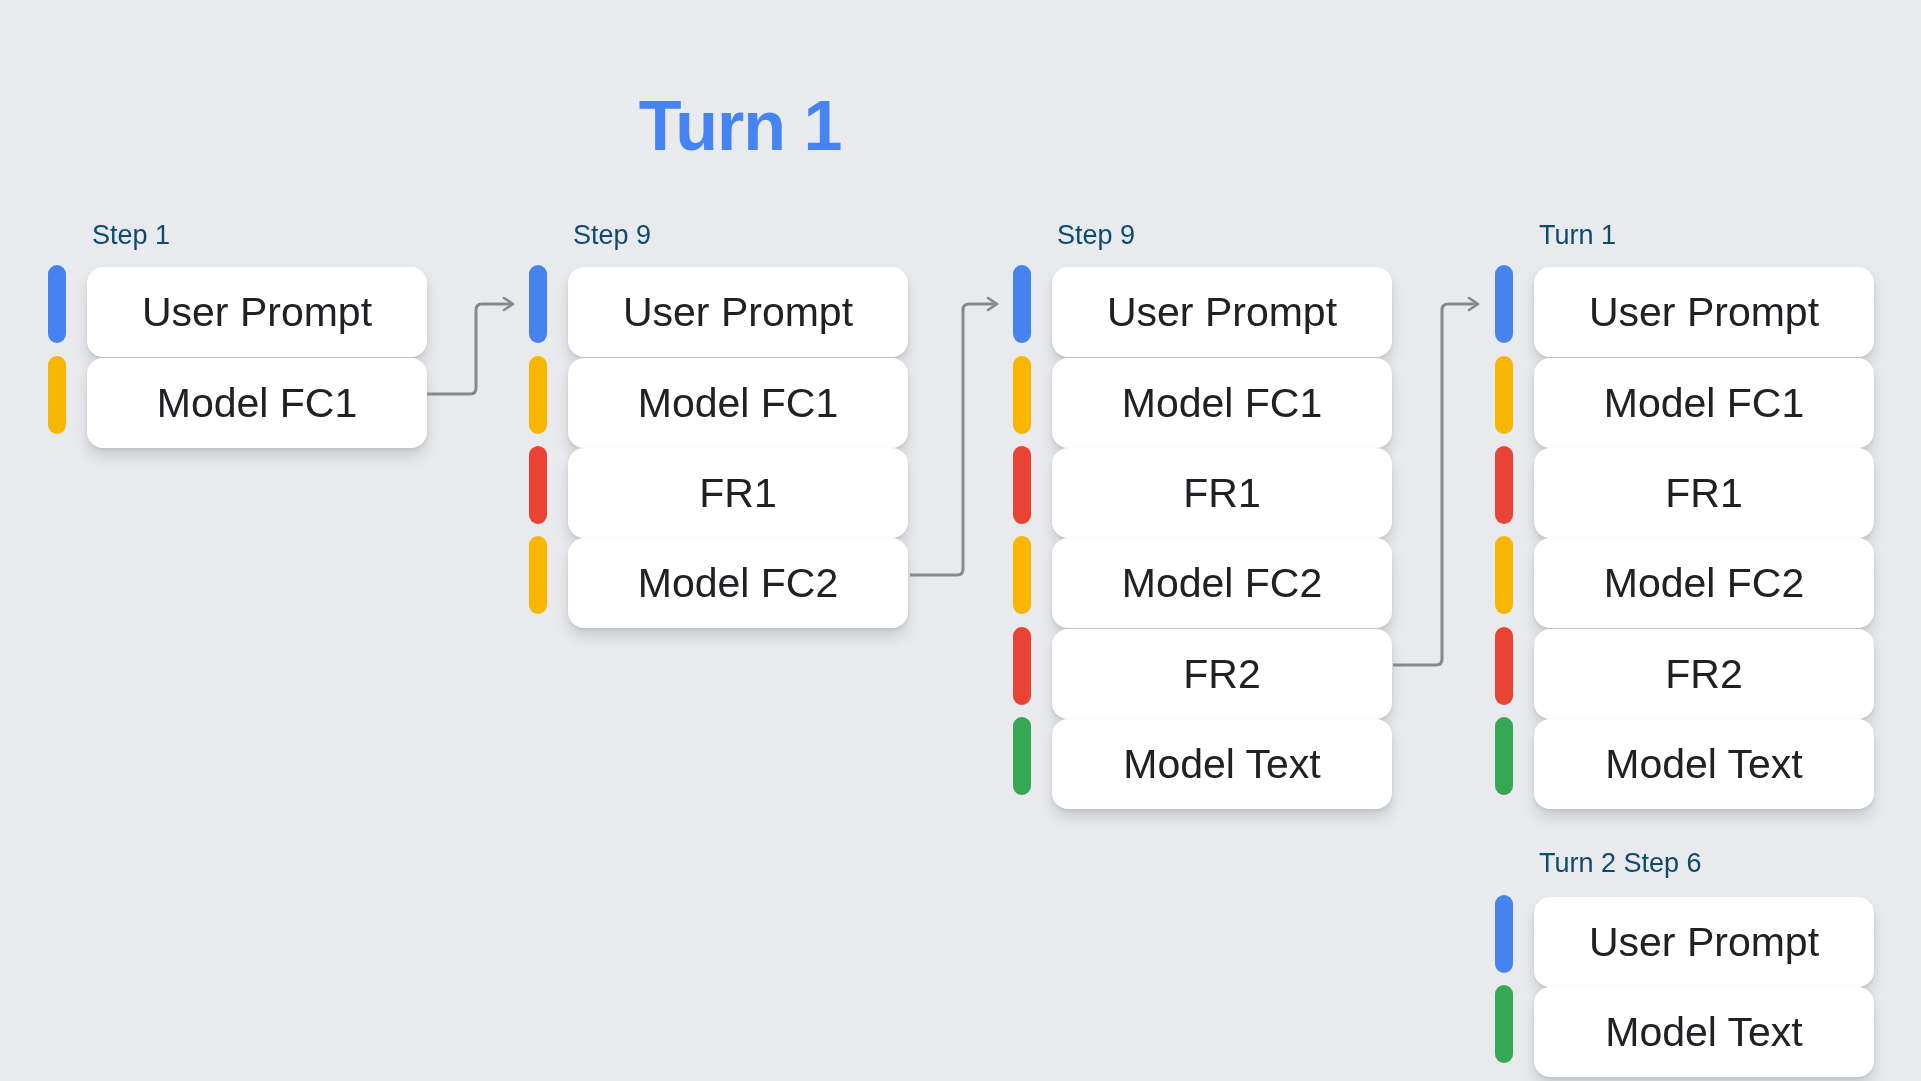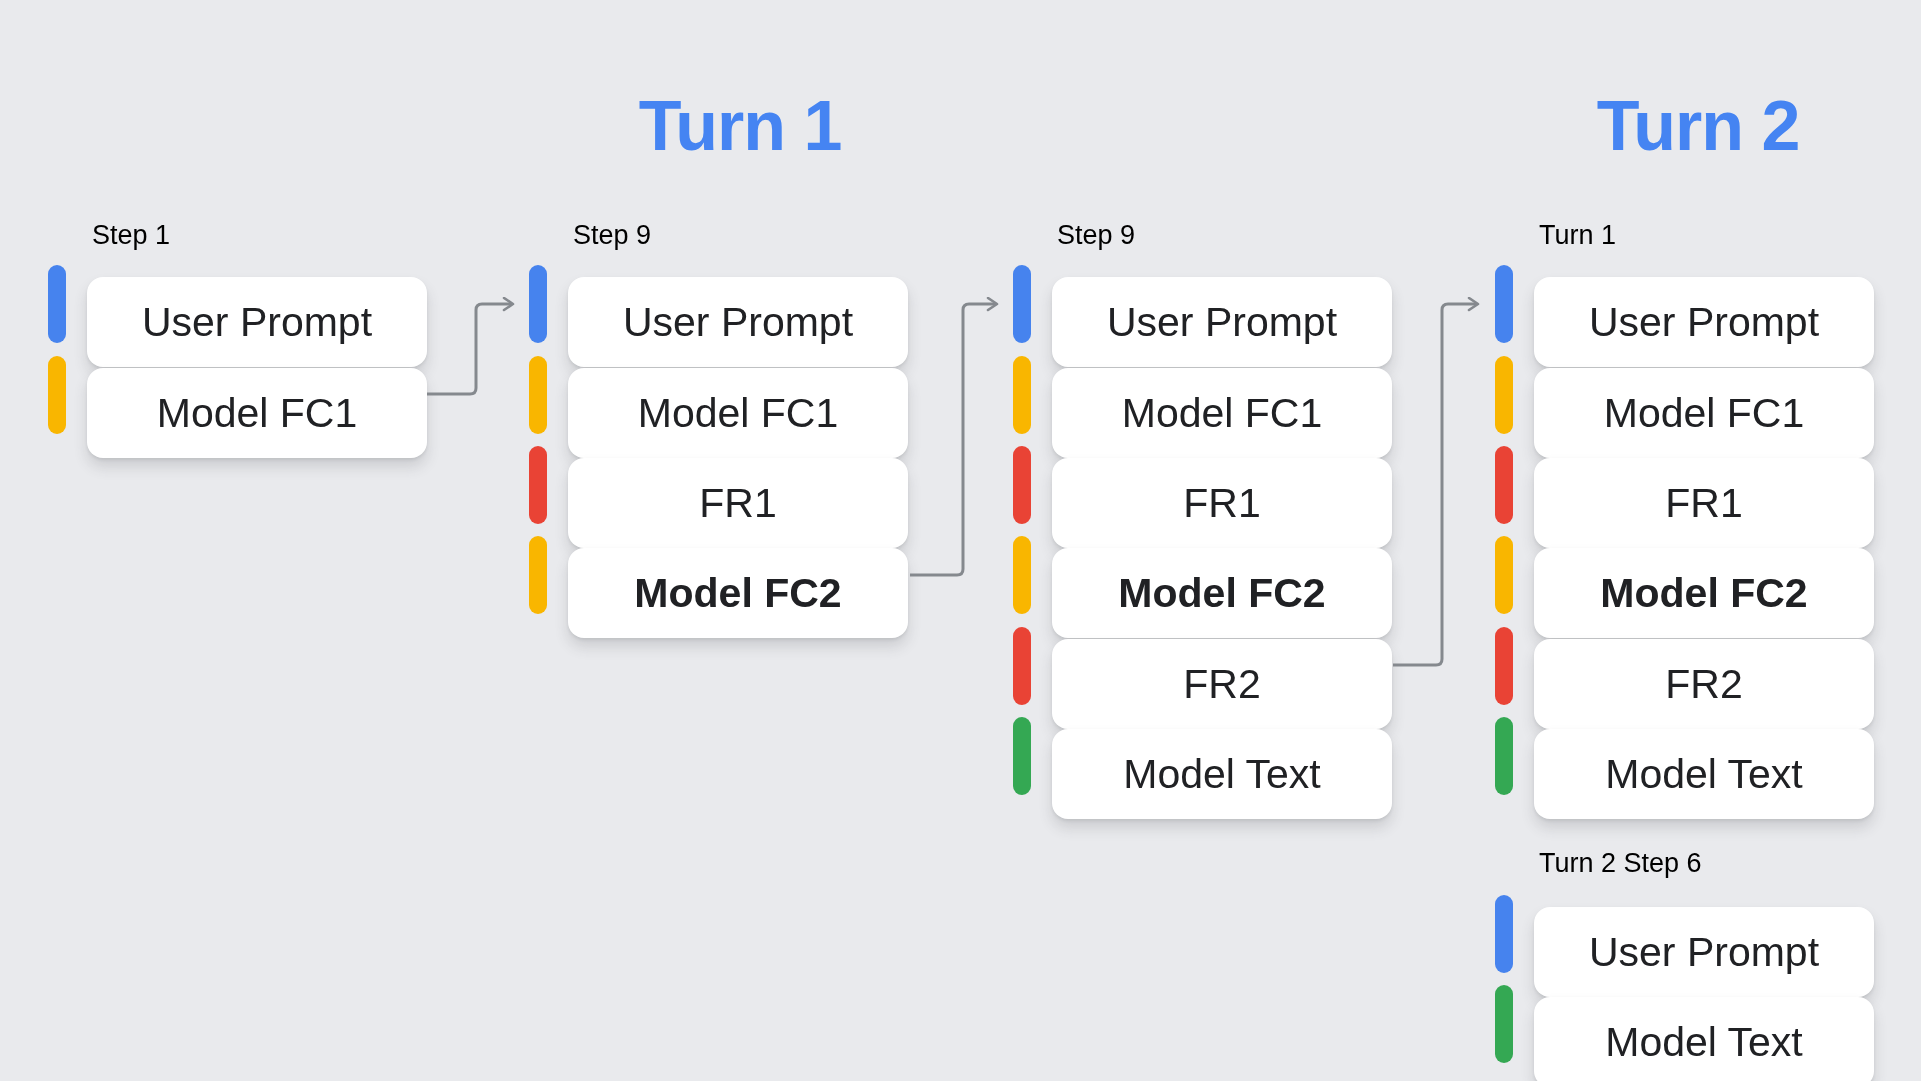--- a/index.html
+++ b/index.html
@@ -20,49 +20,48 @@
 
   .column{position:absolute;top:0;height:1081px;width:420px;}
   .c1{left:48px;}
   .c2{left:529px;}
   .c3{left:1013px;}
   .c4{left:1495px;}
   .c5{left:1495px;}
 
   .col-label{
     position:absolute;left:44px;top:185px;
-    font-size:27px;line-height:29px;color:#000000;white-space:nowrap;
+    font-size:27px;line-height:29px;color:#0c4a6e;white-space:nowrap;
   }
   .c5 .col-label{top:813px;}
 
   .row{position:absolute;left:0;width:380px;height:78px;}
   .r1{top:229px;} .r2{top:320px;} .r3{top:410px;}
-  .r4{top:500px;font-weight:bold;} .r5{top:591px;} .r6{top:681px;}
+  .r4{top:500px;} .r5{top:591px;} .r6{top:681px;}
   .r7{top:859px;} .r8{top:949px;}
 
   .bar{
     position:absolute;left:0;top:0;width:18px;height:78px;border-radius:9px;
   }
   .box{
-    position:absolute;left:39px;top:12px;width:340px;height:90px;
+    position:absolute;left:39px;top:2px;width:340px;height:90px;
     background:#ffffff;border-radius:16px;
     display:flex;align-items:center;justify-content:center;
     font-size:41px;color:#202124;white-space:nowrap;
     box-shadow:0 2px 3px rgba(60,64,67,0.10), 0 9px 14px rgba(60,64,67,0.16);
   }
 
   svg.arrows{position:absolute;left:0;top:0;pointer-events:none;}
 </style>
 </head>
 <body style="background: rgb(233, 234, 237);">
 
 <div class="canvas" style="background: rgb(233, 234, 237);">
 
   <div class="big-title t1" style="color: rgb(69, 132, 242);">Turn 1</div>
-  <div class="big-title t2" style="color: rgb(69, 132, 242);">Turn 2</div>
 
   <div class="column c1">
     <div class="col-label">Step 1</div>
     <div class="row r1">
       <span class="bar" style="background: rgb(70, 131, 238);"></span>
       <div class="box">User Prompt</div>
     </div>
     <div class="row r2">
       <span class="bar" style="background: rgb(249, 182, 0);"></span>
       <div class="box">Model FC1</div>

